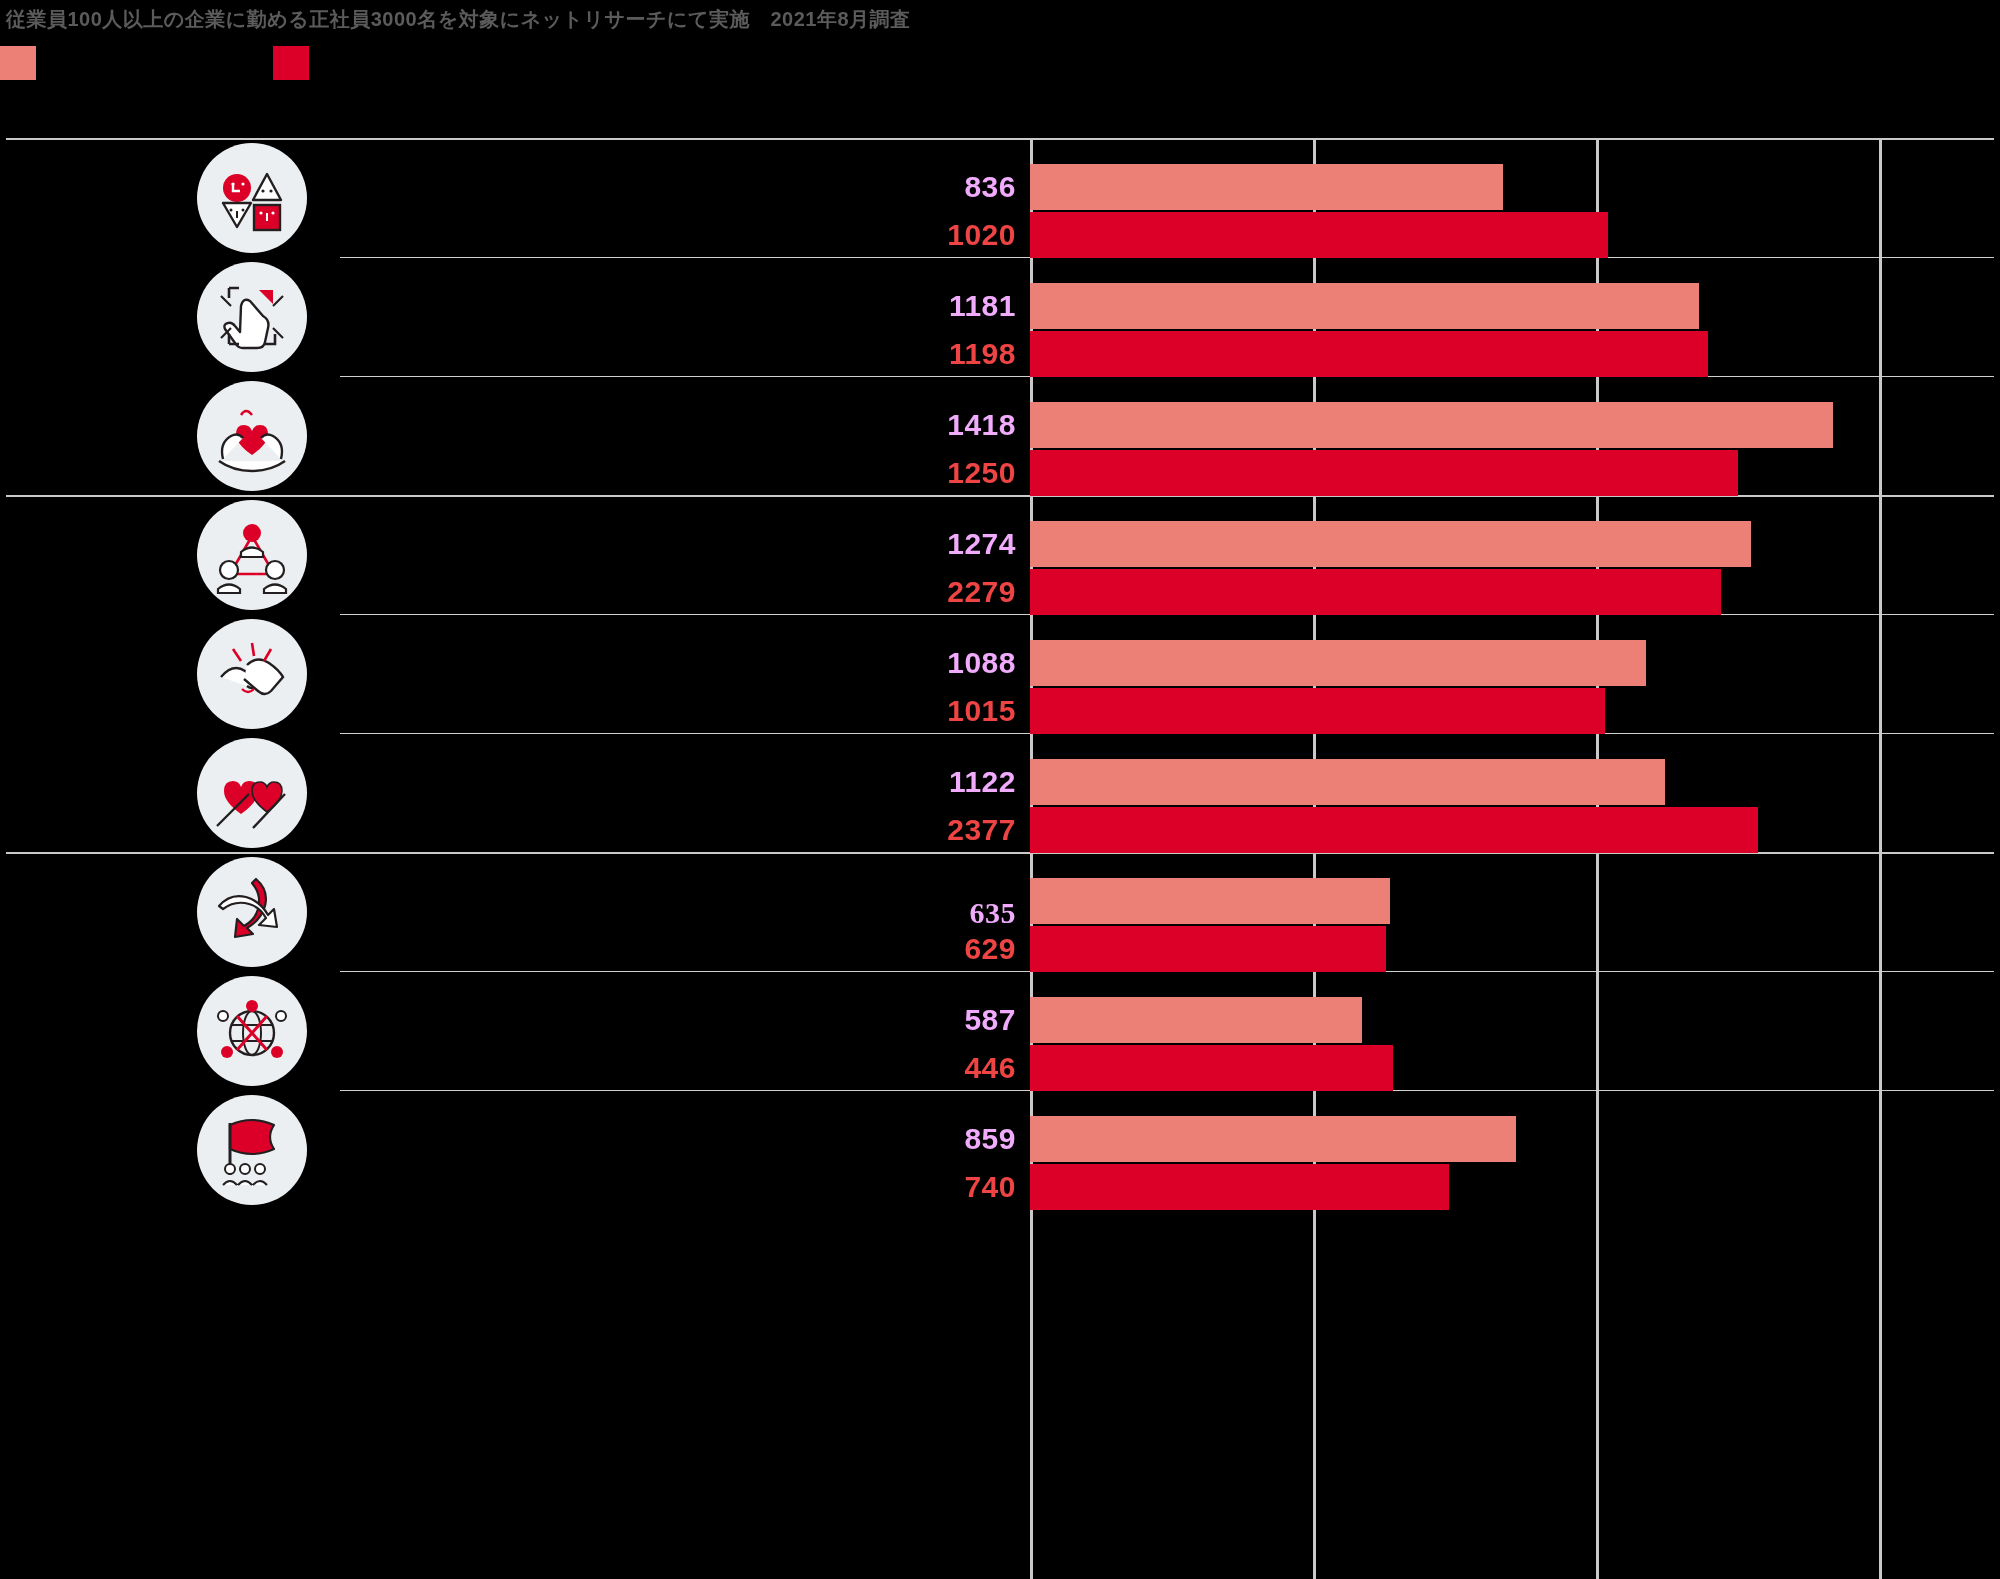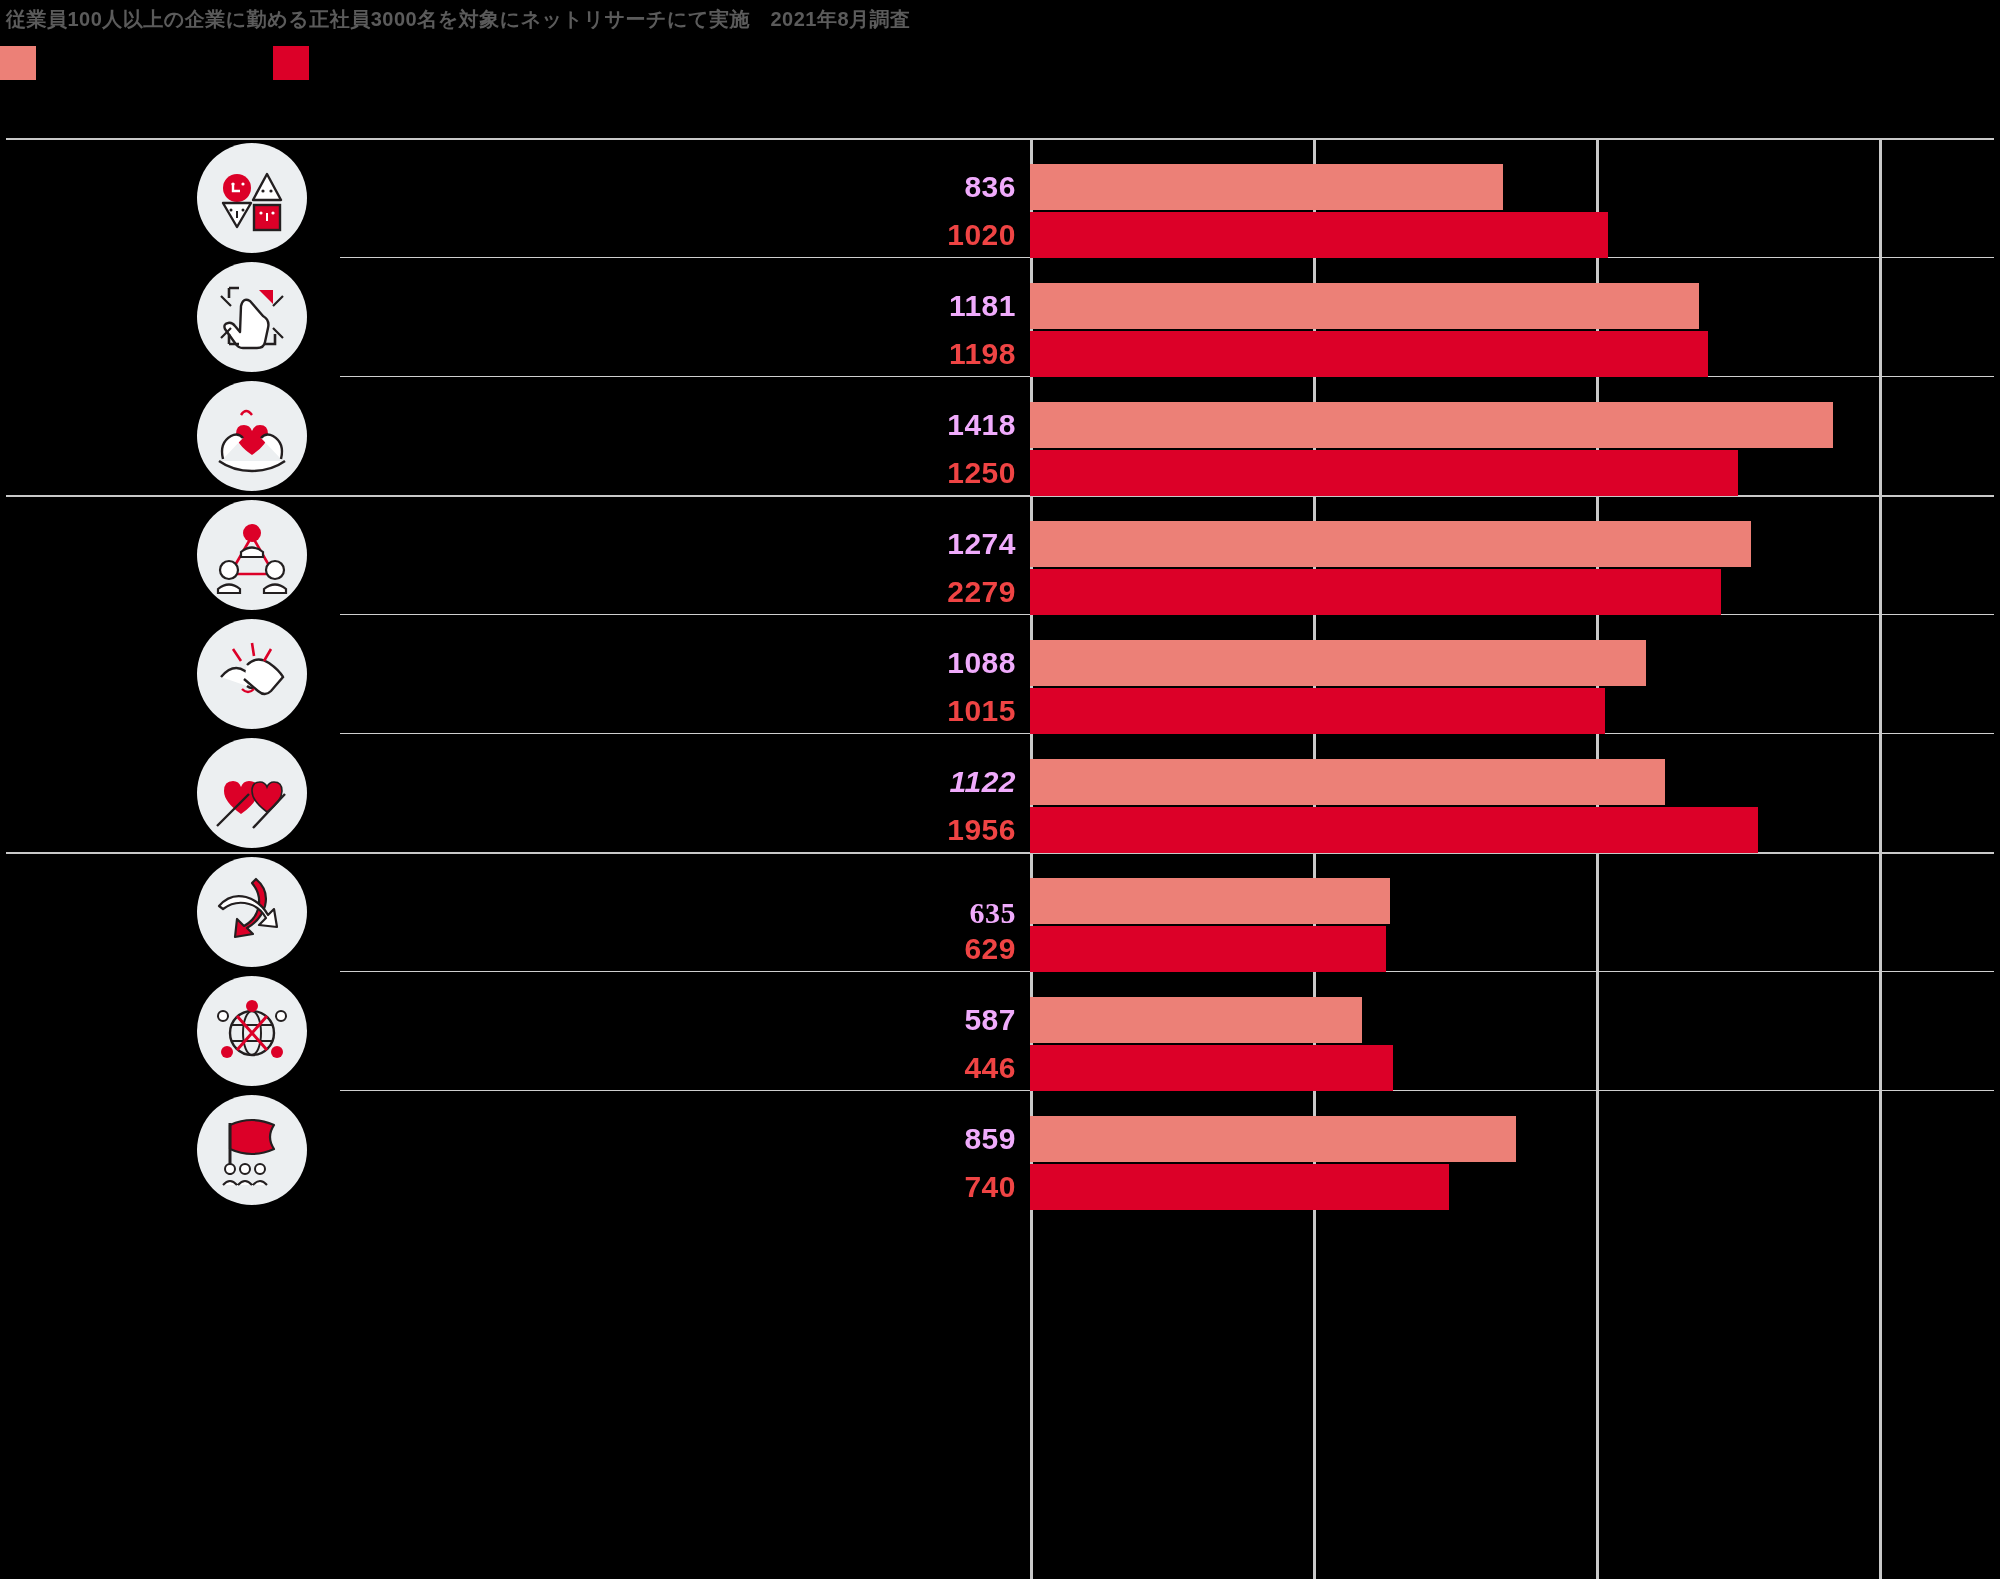--- a/index.html
+++ b/index.html
@@ -186,23 +186,23 @@
         <div class="icon-wrap" style="top: 5px;">
           <span class="icon-circle"></span>
           <svg class="icon-svg" viewBox="0 0 110 110" xmlns="http://www.w3.org/2000/svg">
             <path d="M44 76 q-17-12-17-23 q0-10 9-10 q6 0 8 6 q2-6 8-6 q9 0 9 10 q0 11-17 23z" fill="#dc0028"></path>
         <path d="M70 74 q-15-11-15-21 q0-9 8-9 q5 0 7 5 q2-5 7-5 q8 0 8 9 q0 10-15 21z" fill="#dc0028" stroke="#231f20" stroke-width="1.6"></path>
         <path d="M20 88 L52 56 M56 90 L88 56" stroke="#231f20" stroke-width="2.4"></path>
           </svg>
         </div>
         <div class="cat-label" style="top: 34px;"></div>
         <div class="bar light" style="left: 1030px; top: 26px; width: 635px;"></div>
-        <div class="val light" style="left: 896px; top: 26px; font-style: italic;">1122</div>
+        <div class="val light" style="left: 896px; top: 26px;">1122</div>
         <div class="bar dark" style="left: 1030px; top: 74px; width: 728px;"></div>
-        <div class="val dark" style="left: 896px; top: 74px;">1956</div>
+        <div class="val dark" style="left: 896px; top: 74px;">2377</div>
       </div>
       <div class="row" style="top: 852px; height: 119px;">
         <div class="icon-wrap" style="top: 5px;">
           <span class="icon-circle"></span>
           <svg class="icon-svg" viewBox="0 0 110 110" xmlns="http://www.w3.org/2000/svg">
             <path d="M55 26 q10 12 6 26 q-3 11-14 17 l-7-7 l-2 18 l18-3 l-6-6 q14-8 18-22 q4-16-9-27z" fill="#dc0028" stroke="#231f20" stroke-width="2.2" stroke-linejoin="round"></path>
         <path d="M26 52 q12-9 26-5 q11 3 17 14 l-7 7 l18 2 l-3-18 l-6 6 q-8-14-22-18 q-16-4-27 9z" fill="#fff" stroke="#231f20" stroke-width="2.2" stroke-linejoin="round"></path>
           </svg>
         </div>
         <div class="cat-label" style="top: 34px;"></div>

